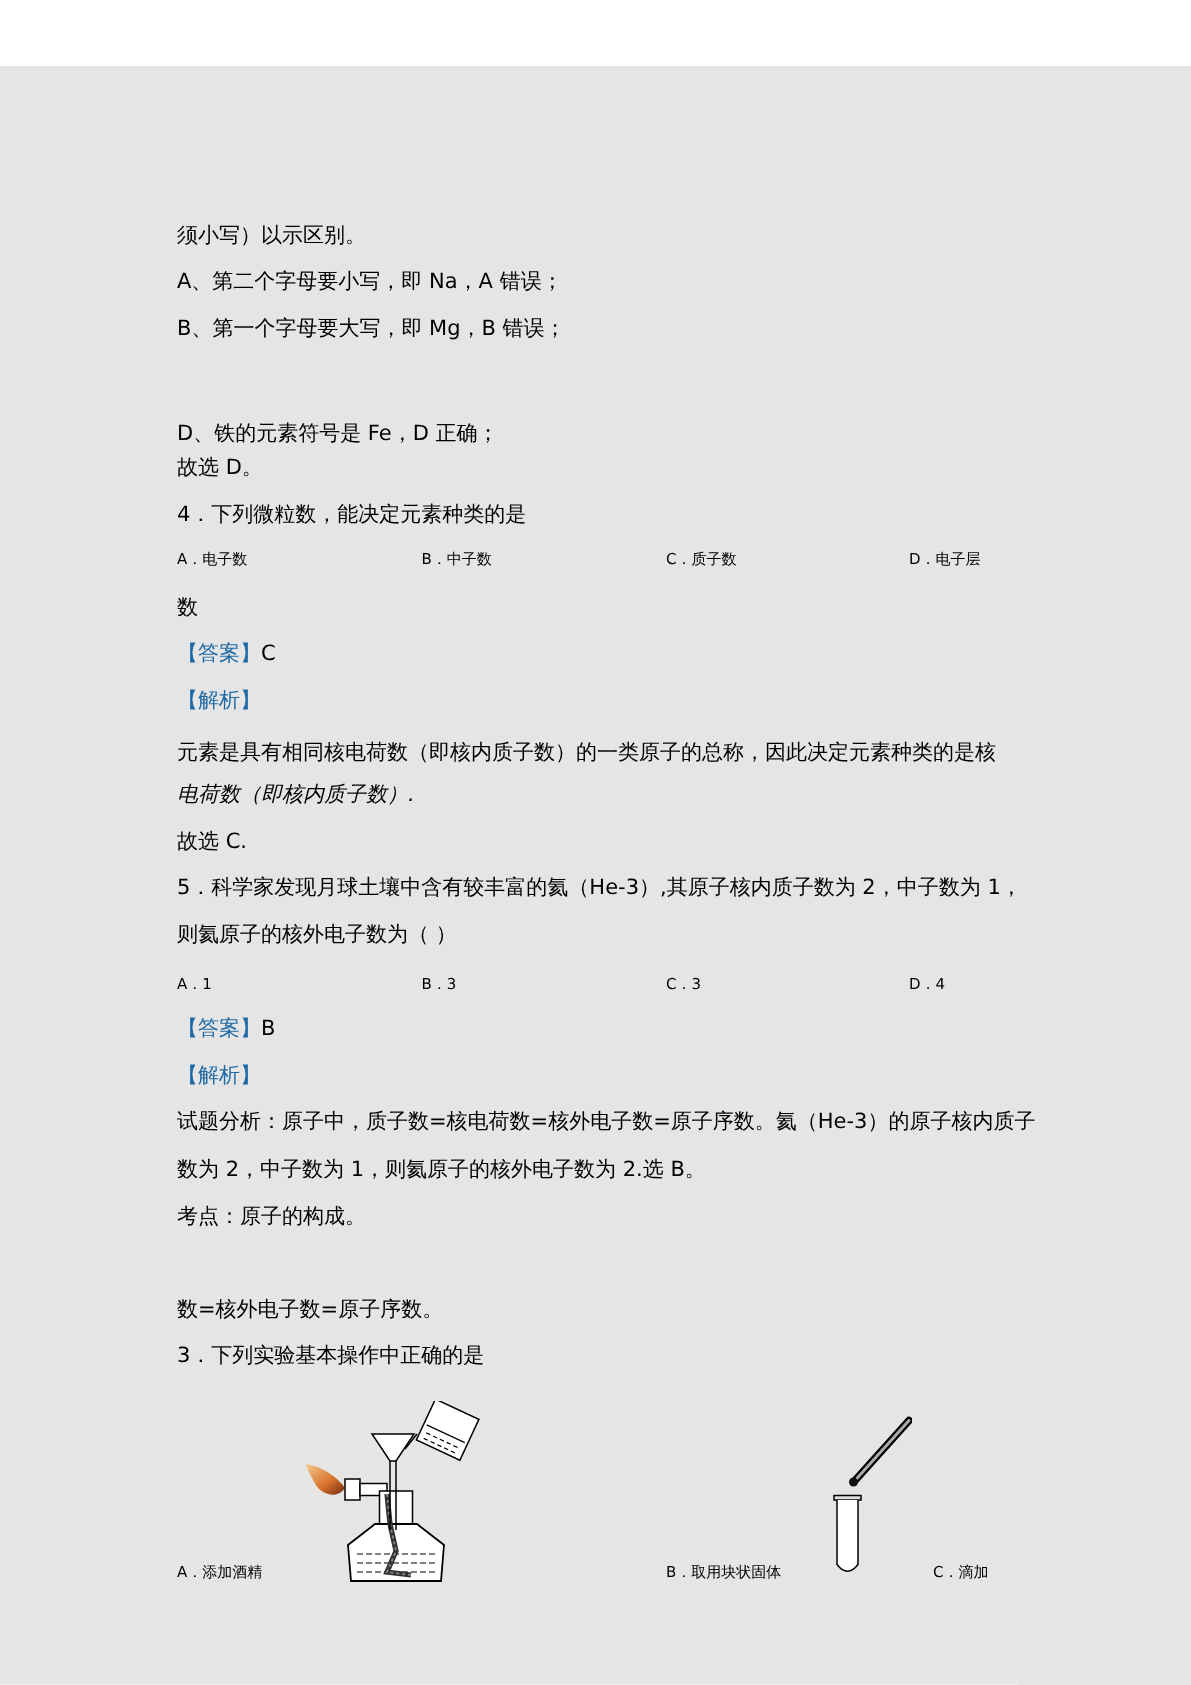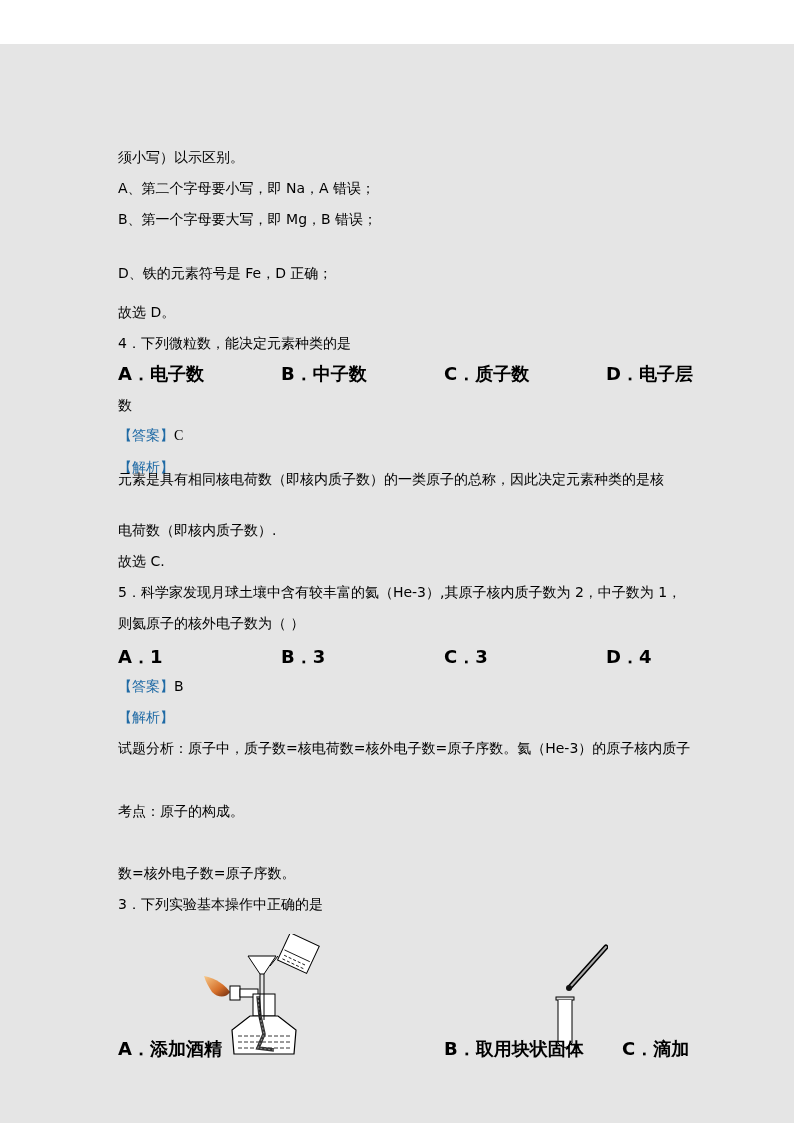--- a/index.html
+++ b/index.html
@@ -26,67 +26,67 @@
       position: absolute;
       left: 118px;
       font-size: 14px;
       line-height: 18px;
       white-space: nowrap;
       letter-spacing: 0px;
     }
     .blue { color: #1f6aa5; }
     .opt {
       position: absolute;
-      font-size: 18px;
+      font-size: 10px;
       line-height: 18px;
       white-space: nowrap;
-      font-weight: bold;
     }
     .fig {
       position: absolute;
     }
   </style>
 </head>
 <body>
 
 <div class="page">
 
   <div class="line" style="top:104px;">须小写）以示区别。</div>
   <div class="line" style="top:135px;">A、第二个字母要小写，即 Na，A 错误；</div>
   <div class="line" style="top:166px;">B、第一个字母要大写，即 Mg，B 错误；</div>
-  <div class="line" style="top:220px;text-align:right;">D、铁的元素符号是 Fe，D 正确；</div>
+  <div class="line" style="top:236px;text-align:right;">D、铁的元素符号是 Fe，D 正确；</div>
   <div class="line" style="top:259px;">故选 D。</div>
 
   <div class="line" style="top:290px;">4．下列微粒数，能决定元素种类的是</div>
   <div class="opt" style="left:118px; top:321px;">A．电子数</div>
   <div class="opt" style="left:281px; top:321px;">B．中子数</div>
   <div class="opt" style="left:444px; top:321px;">C．质子数</div>
   <div class="opt" style="left:606px; top:321px;">D．电子层</div>
   <div class="line" style="top:352px;">数</div>
 
-  <div class="line" style="top:383px;font-family:Liberation Serif, serif;">
+  <div class="line" style="top:383px;">
     <span class="blue">【答案】</span><span>C</span>
   </div>
   <div class="line blue" style="top:414px;">【解析】</div>
-  <div class="line" style="top:426px;">元素是具有相同核电荷数（即核内质子数）的一类原子的总称，因此决定元素种类的是核</div>
-  <div class="line" style="top:477px;">电荷数（即核内质子数）.</div>
+  <div class="line" style="top:450px;font-family:Liberation Serif, serif;">元素是具有相同核电荷数（即核内质子数）的一类原子的总称，因此决定元素种类的是核</div>
+  <div class="line" style="top:477px;font-style:italic;">电荷数（即核内质子数）.</div>
   <div class="line" style="top:508px;">故选 C.</div>
 
   <div class="line" style="top:539px;">5．科学家发现月球土壤中含有较丰富的氦（He-3）,其原子核内质子数为 2，中子数为 1，</div>
   <div class="line" style="top:570px;">则氦原子的核外电子数为（  ）</div>
   <div class="opt" style="left:118px; top:604px;">A．1</div>
   <div class="opt" style="left:281px; top:604px;">B．3</div>
   <div class="opt" style="left:444px; top:604px;">C．3</div>
   <div class="opt" style="left:606px; top:604px;">D．4</div>
 
   <div class="line" style="top:633px;">
     <span class="blue">【答案】</span><span>B</span>
   </div>
   <div class="line blue" style="top:664px;">【解析】</div>
   <div class="line" style="top:695px;">试题分析：原子中，质子数=核电荷数=核外电子数=原子序数。氦（He-3）的原子核内质子</div>
+  <div class="line" style="top:727px;">数为 2，中子数为 1，则氦原子的核外电子数为 2.选 B。</div>
   <div class="line" style="top:758px;">考点：原子的构成。</div>
   <div class="line" style="top:820px;">数=核外电子数=原子序数。</div>
 
   <div class="line" style="top:851px;">3．下列实验基本操作中正确的是</div>
 
   <svg class="fig" style="left:198px; top:890px;" width="150" height="125" viewBox="0 0 150 125">
     <defs>
       <linearGradient id="flame" x1="0" y1="0" x2="1" y2="1">
         <stop offset="0" stop-color="#f7c98a"></stop>
         <stop offset="0.6" stop-color="#d6702a"></stop>

